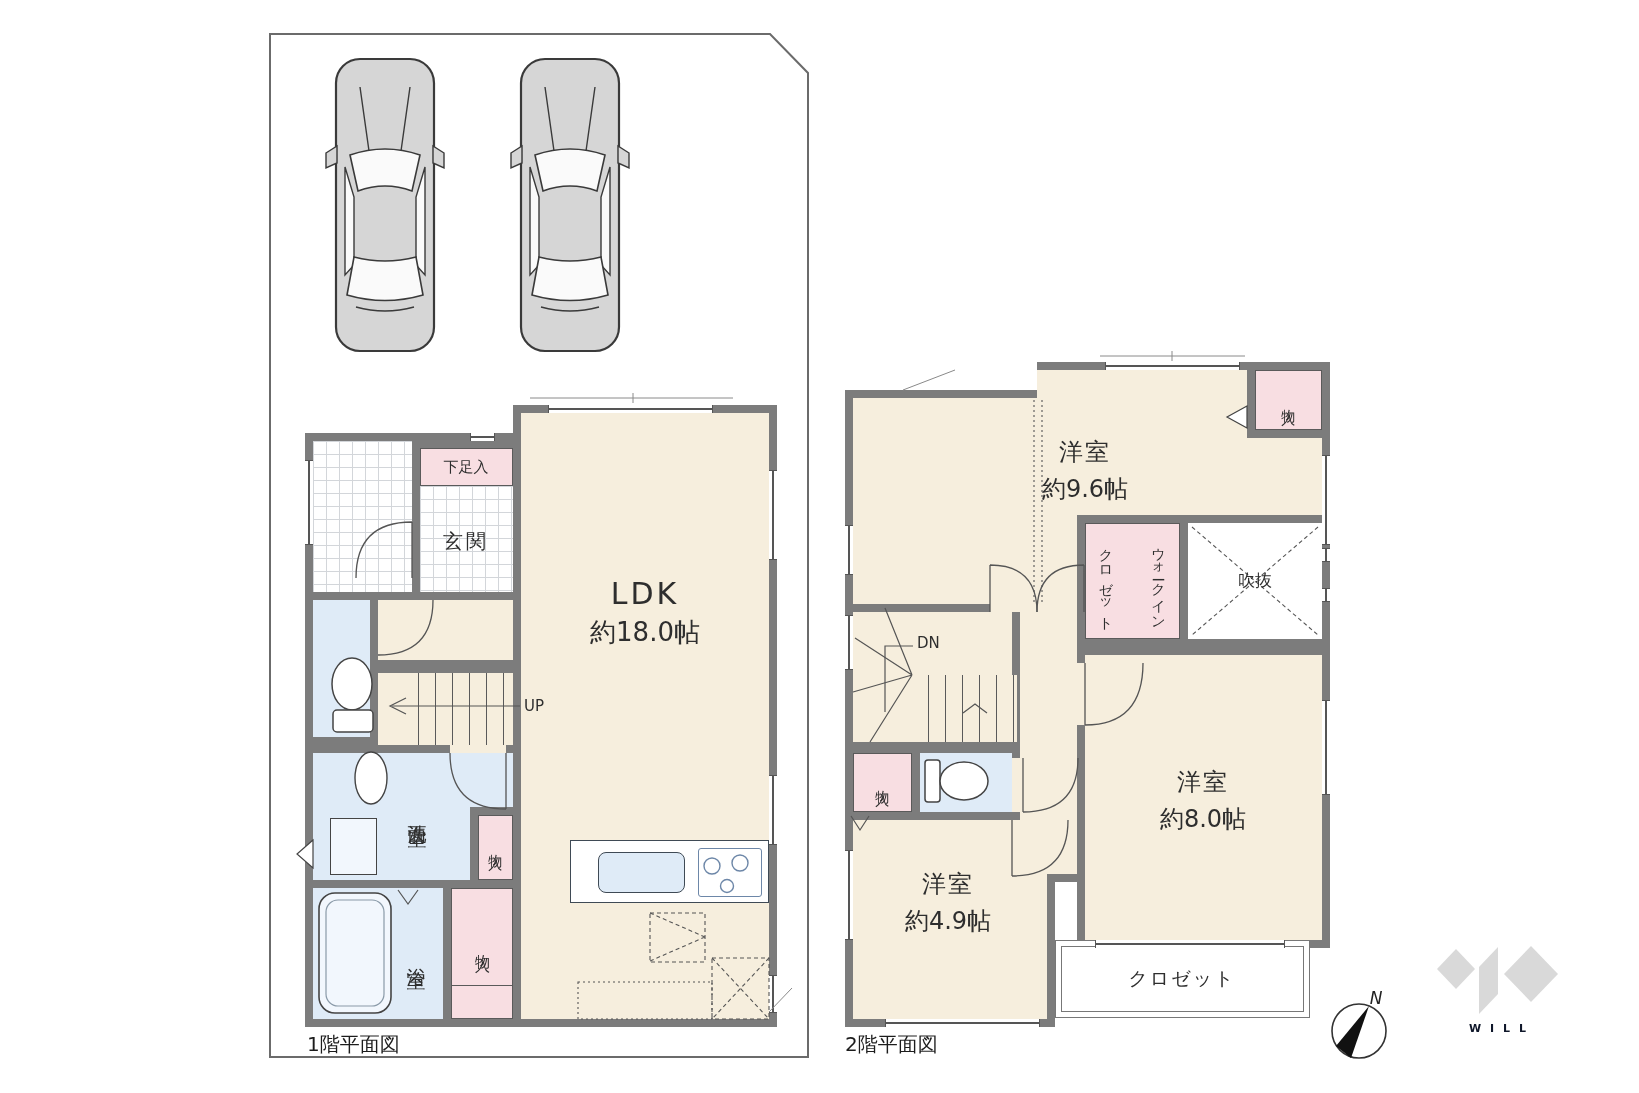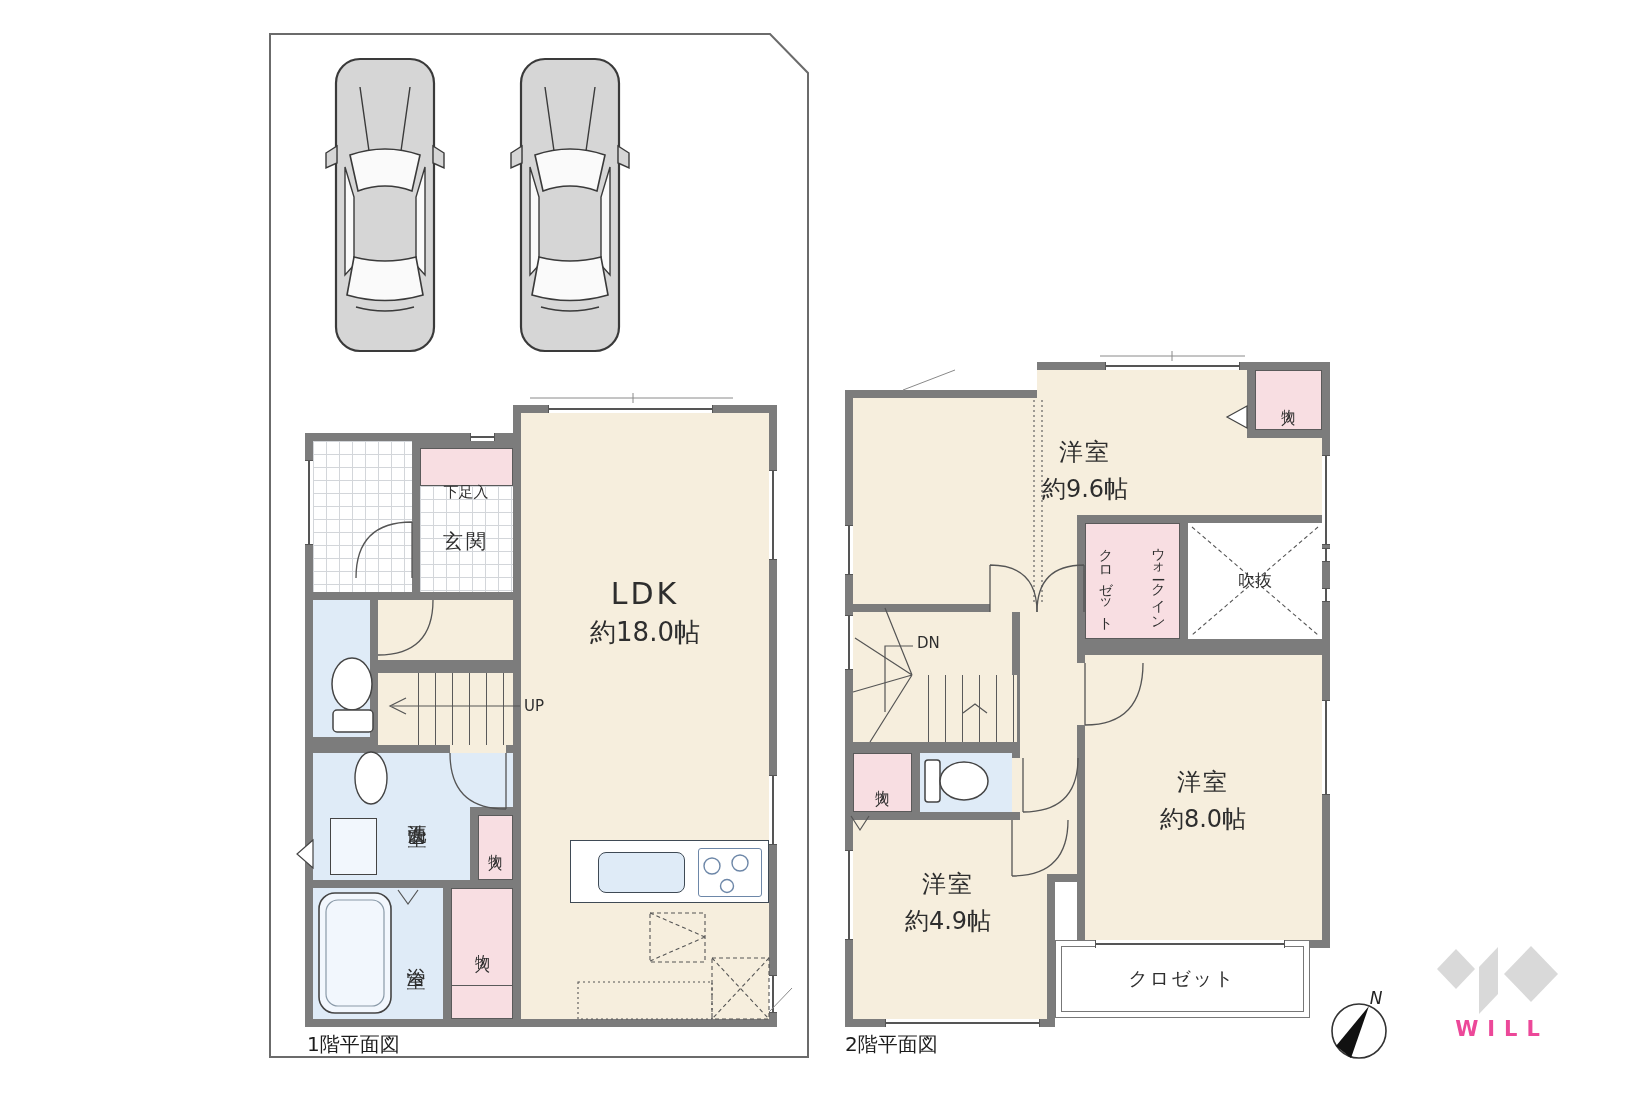--- a/index.html
+++ b/index.html
@@ -21,21 +21,21 @@
   .winV{background:#fff;width:8px;border-top:1px solid #555;border-bottom:1px solid #555;}
   .winV::after{content:"";position:absolute;top:0;bottom:0;left:3.4px;width:1.2px;background:#555;}
   .lbl{position:absolute;transform:translate(-50%,-50%);white-space:pre;text-align:center;line-height:1.25;}
   .tl{position:absolute;white-space:nowrap;}
   .v{writing-mode:vertical-rl;text-orientation:upright;letter-spacing:2px;}
   .counter{background:#fff;border:1.6px solid #3f4a55;}
   .sink{background:#dfebf7;border:1.5px solid #3f4a55;border-radius:8px;}
   .stove{background:#fff;border:1.5px solid #6d87a8;border-radius:3px;}
   .washer{background:#f2f7fd;border:1.5px solid #444;}
   svg{position:absolute;left:0;top:0;pointer-events:none;}
-  .logo-text{color:#ec4899;font-weight:bold;letter-spacing:9px;font-size:21px;}
+  .logo-text{color:#0f172a;font-weight:bold;letter-spacing:9px;font-size:11px;}
   .cap{font-size:20px;color:#1c1c1c;}
 </style>
 </head>
 <body>
 
 <div id="stage">
 
   <div class="abs base" style="left:305px;top:433px;width:208px;height:594px;"></div>
   <div class="abs base" style="left:513px;top:405px;width:264px;height:622px;"></div>
   <div class="abs base" style="left:845px;top:390px;width:210px;height:637px;"></div>
@@ -203,21 +203,21 @@
       <path d="M1369,1006 L1351,1058 L1336,1046 Z" fill="#111"></path>
     </g>
 
     <g fill="#d9d9d9">
       <path d="M1437,969 L1456,949 L1475,969 L1456,989 Z"></path>
       <path d="M1479,967 L1498,947 L1498,994 L1479,1014 Z"></path>
       <path d="M1504,974 L1531,946 L1558,974 L1531,1002 Z"></path>
     </g>
   </svg>
 
-  <div class="lbl" style="left:466px;top:492px;font-size:15px;">下足入</div>
+  <div class="lbl" style="left:466px;top:467px;font-size:15px;">下足入</div>
   <div class="lbl" style="left:466px;top:541px;font-size:20px;letter-spacing:3px;">玄関</div>
   <div class="lbl" style="left:645px;top:594px;font-size:30px;letter-spacing:3px;">LDK</div>
   <div class="lbl" style="left:645px;top:632px;font-size:26px;">約18.0帖</div>
   <div class="tl" style="left:524px;top:697px;font-size:15px;">UP</div>
   <div class="lbl v" style="left:417px;top:812px;font-size:19px;">洗面室</div>
   <div class="lbl v" style="left:495px;top:845px;font-size:14px;">物入</div>
   <div class="lbl v" style="left:416px;top:955px;font-size:19px;">浴室</div>
   <div class="lbl v" style="left:482px;top:945px;font-size:15px;">物入</div>
   <div class="tl cap" style="left:307px;top:1031px;">1階平面図</div>
 

